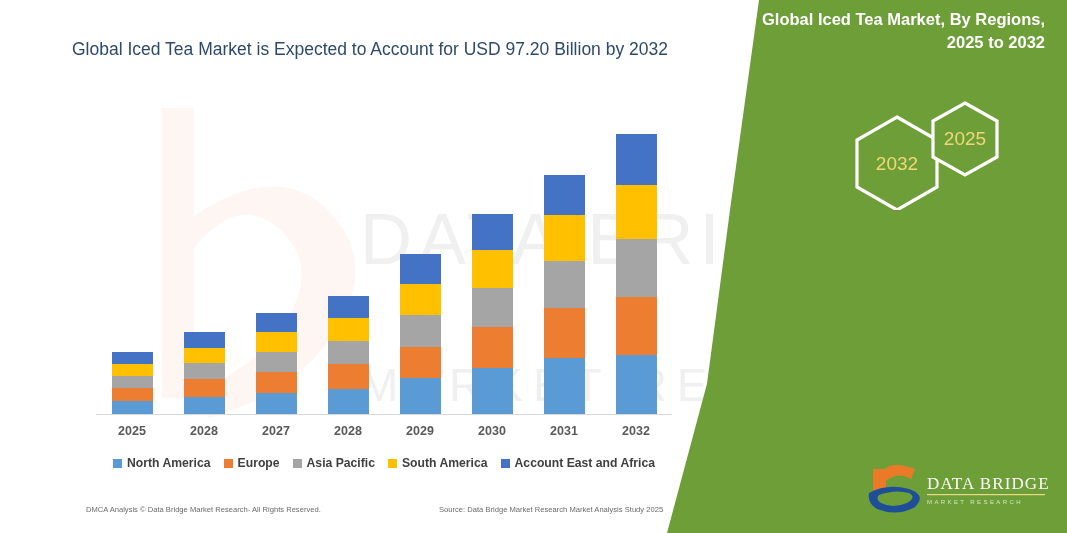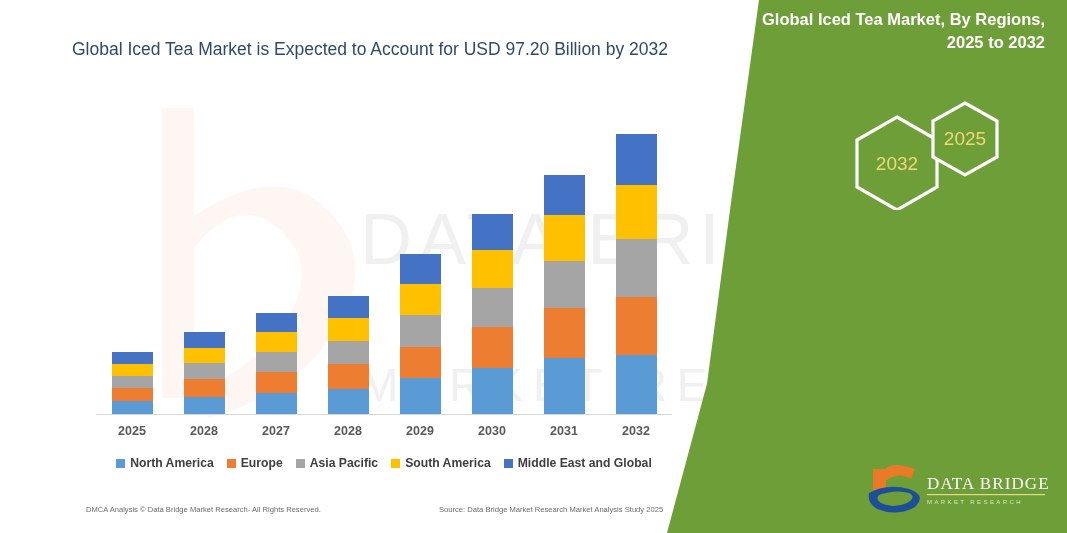--- a/index.html
+++ b/index.html
@@ -260,21 +260,21 @@
         <div class="leg-item">
           <span class="leg-swatch" style="background: rgb(165, 165, 165);"></span>
           <span class="leg-label">Asia Pacific</span>
         </div>
         <div class="leg-item">
           <span class="leg-swatch" style="background: rgb(255, 192, 0);"></span>
           <span class="leg-label">South America</span>
         </div>
         <div class="leg-item">
           <span class="leg-swatch" style="background: rgb(68, 114, 196);"></span>
-          <span class="leg-label">Middle East and Global</span>
+          <span class="leg-label">Account East and Africa</span>
         </div>
       </div>
 
     <div class="footer">
       <span class="f-left">DMCA Analysis © Data Bridge Market Research-  All Rights Reserved.</span>
       <span class="f-right">Source: Data Bridge Market Research  Market Analysis Study 2025</span>
     </div>
   </div>
 
   <div class="green-panel"></div>

